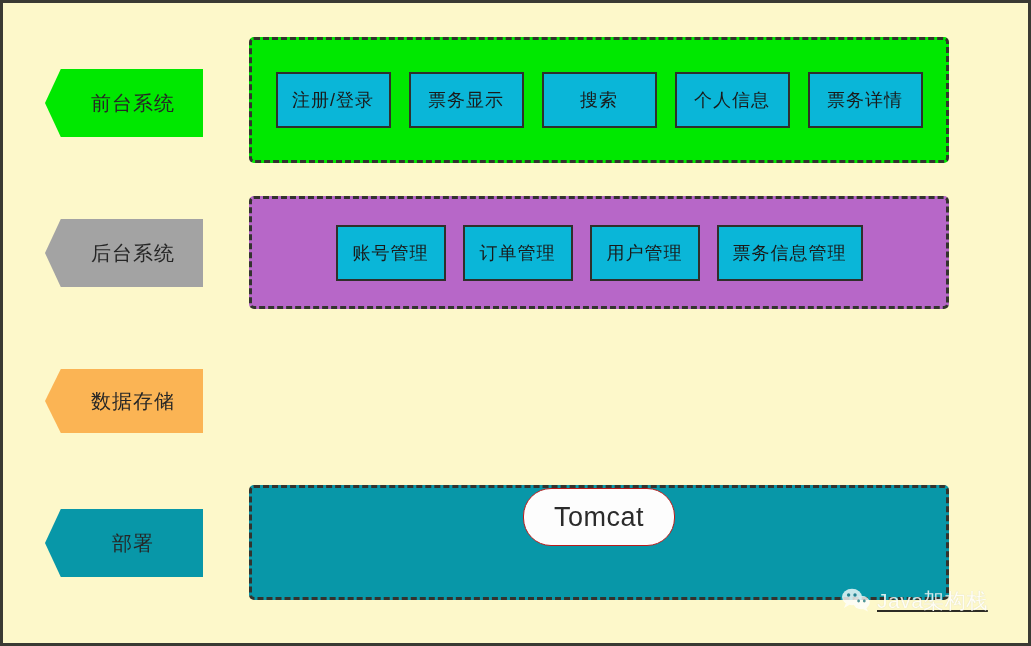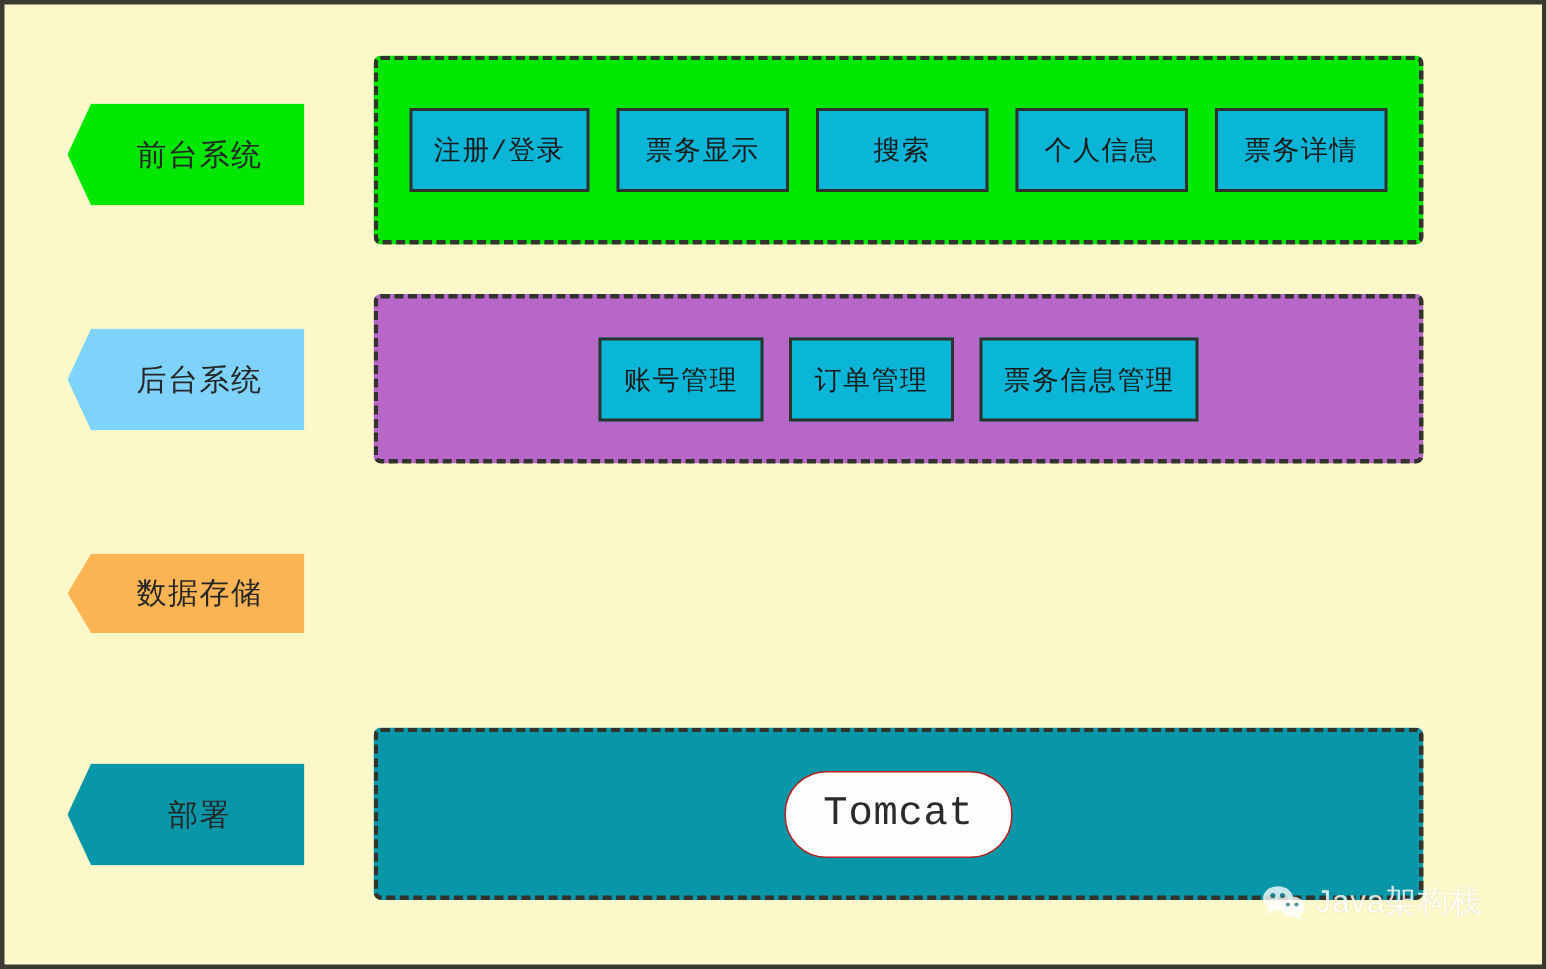--- a/index.html
+++ b/index.html
@@ -28,34 +28,32 @@
     justify-content: center;
     color: #262626;
     font-size: 20px;
     letter-spacing: 1px;
     -webkit-clip-path: polygon(10% 0%, 100% 0%, 100% 100%, 10% 100%, 0% 50%);
     clip-path: polygon(10% 0%, 100% 0%, 100% 100%, 10% 100%, 0% 50%);
     box-sizing: border-box;
     padding-left: 18px;
   }
   .arrow-green  { background: #00e800; }
-  .arrow-purple { background: #7dd3fc; }
+  .arrow-purple { background: #a3a3a3; }
   .arrow-orange { background: #fbb454; }
   .arrow-teal   { background: #0897a8; }
 
   
   .band {
     position: absolute;
     box-sizing: border-box;
     border: 3px dashed #33332e;
     border-radius: 5px;
     display: flex;
-    align-items: center;
-    justify-content: center;
-    font-family: Liberation Mono, monospace;
+    justify-content: center;
   }
   .band-green  { background: #00e800; }
   .band-purple { background: #b767c8; }
   .band-orange { background: #fbb454; }
   .band-teal   { background: #0897a8; }
 
   .band-inner {
     display: flex;
     align-items: center;
     justify-content: center;
@@ -112,24 +110,25 @@
     color: #2b2b2b;
     letter-spacing: 0.5px;
   }
 
   
   .watermark {
     position: absolute;
     left: 838px;
     top: 584px;
     display: flex;
-    align-items: flex-end;
+    align-items: flex-start;
     gap: 6px;
     opacity: 0.82;
     pointer-events: none;
+    text-decoration: underline;
   }
   .watermark-text {
     font-size: 21px;
     color: #ffffff;
     letter-spacing: 0.5px;
     text-shadow: 0 0 1px rgba(120,120,90,0.35);
     white-space: nowrap;
   }
 </style>
 </head>
@@ -167,26 +166,29 @@
 
   <div class="band band-purple row-purple" style="left:246px; top:193px; width:700px; height:113px;">
     <div class="band-inner">
       <div class="module-box">
         <span>账号管理</span>
       </div>
       <div class="module-box">
         <span>订单管理</span>
       </div>
       <div class="module-box">
+        <span>用户管理</span>
+      </div>
+      <div class="module-box">
         <span>票务信息管理</span>
       </div>
     </div>
   </div>
 
-  <div class="arrow-label arrow-orange" style="left:42px; top:366px; width:158px; height:53px;">
+  <div class="arrow-label arrow-orange" style="left:42px; top:366px; width:158px; height:64px;">
     <span>数据存储</span>
   </div>
 
 
   <div class="arrow-label arrow-teal" style="left:42px; top:506px; width:158px; height:68px;">
     <span>部署</span>
   </div>
 
   <div class="band band-teal" style="left:246px; top:482px; width:700px; height:115px;">
     <div class="tomcat-box">

